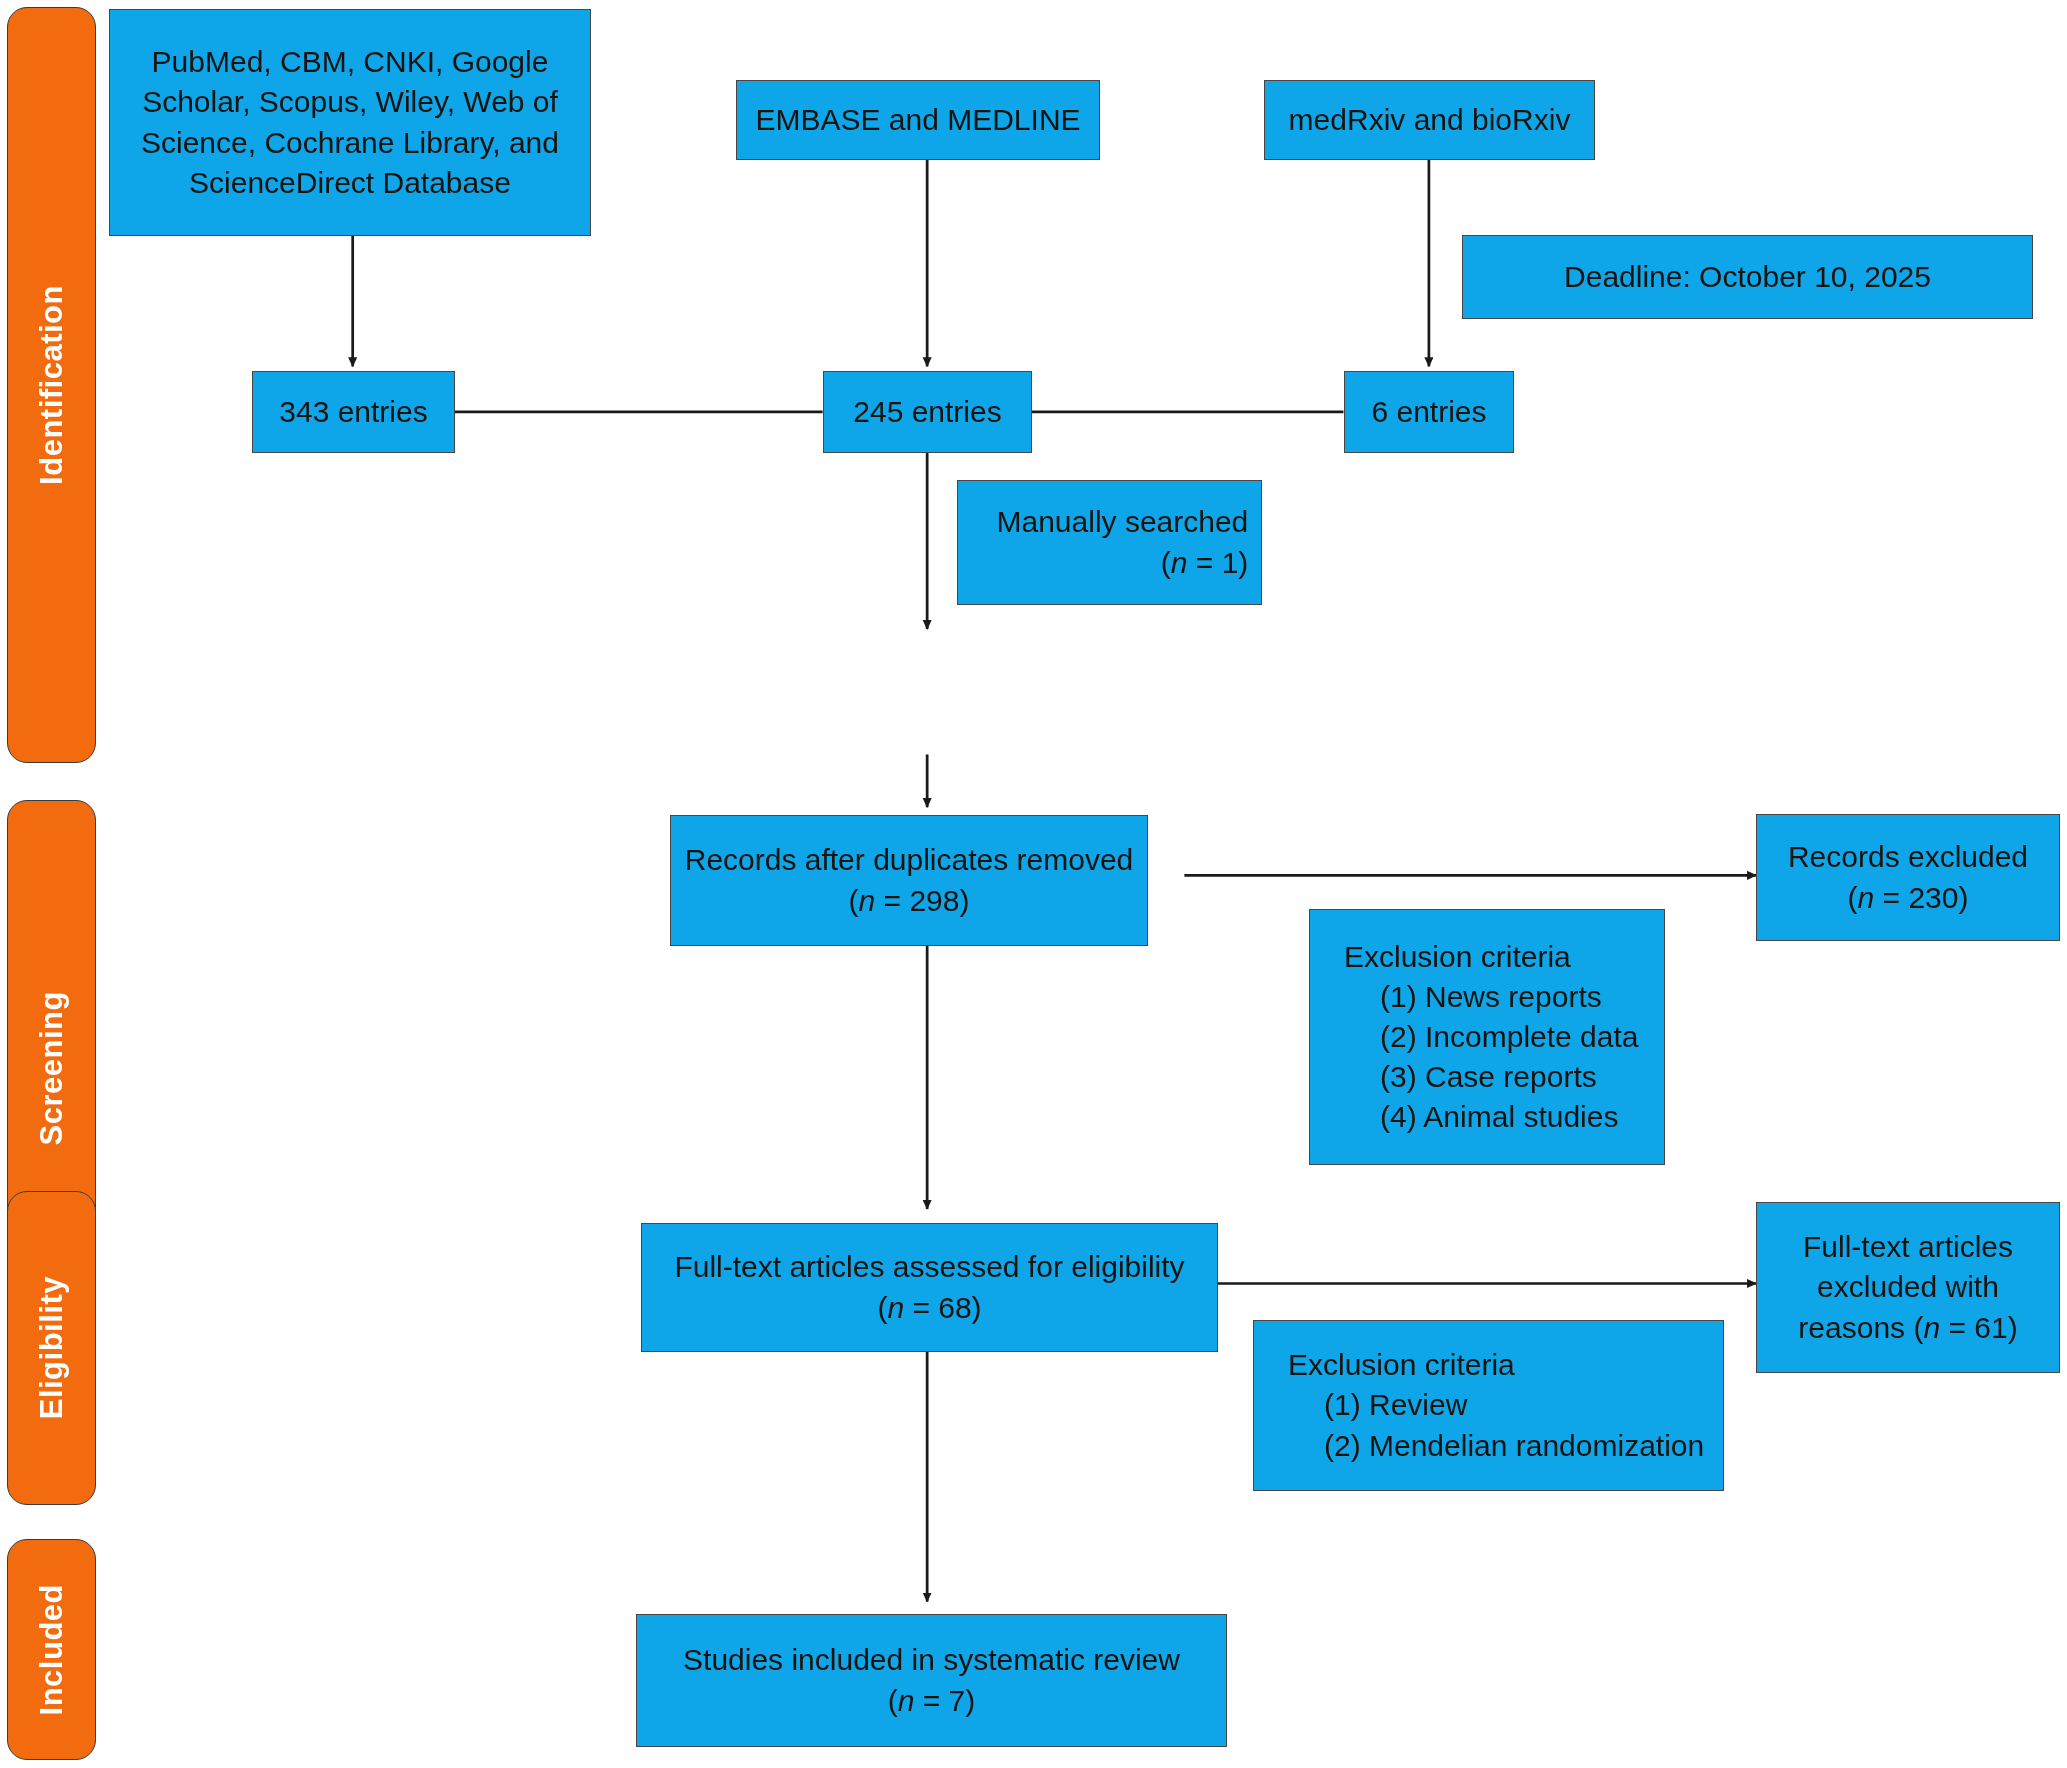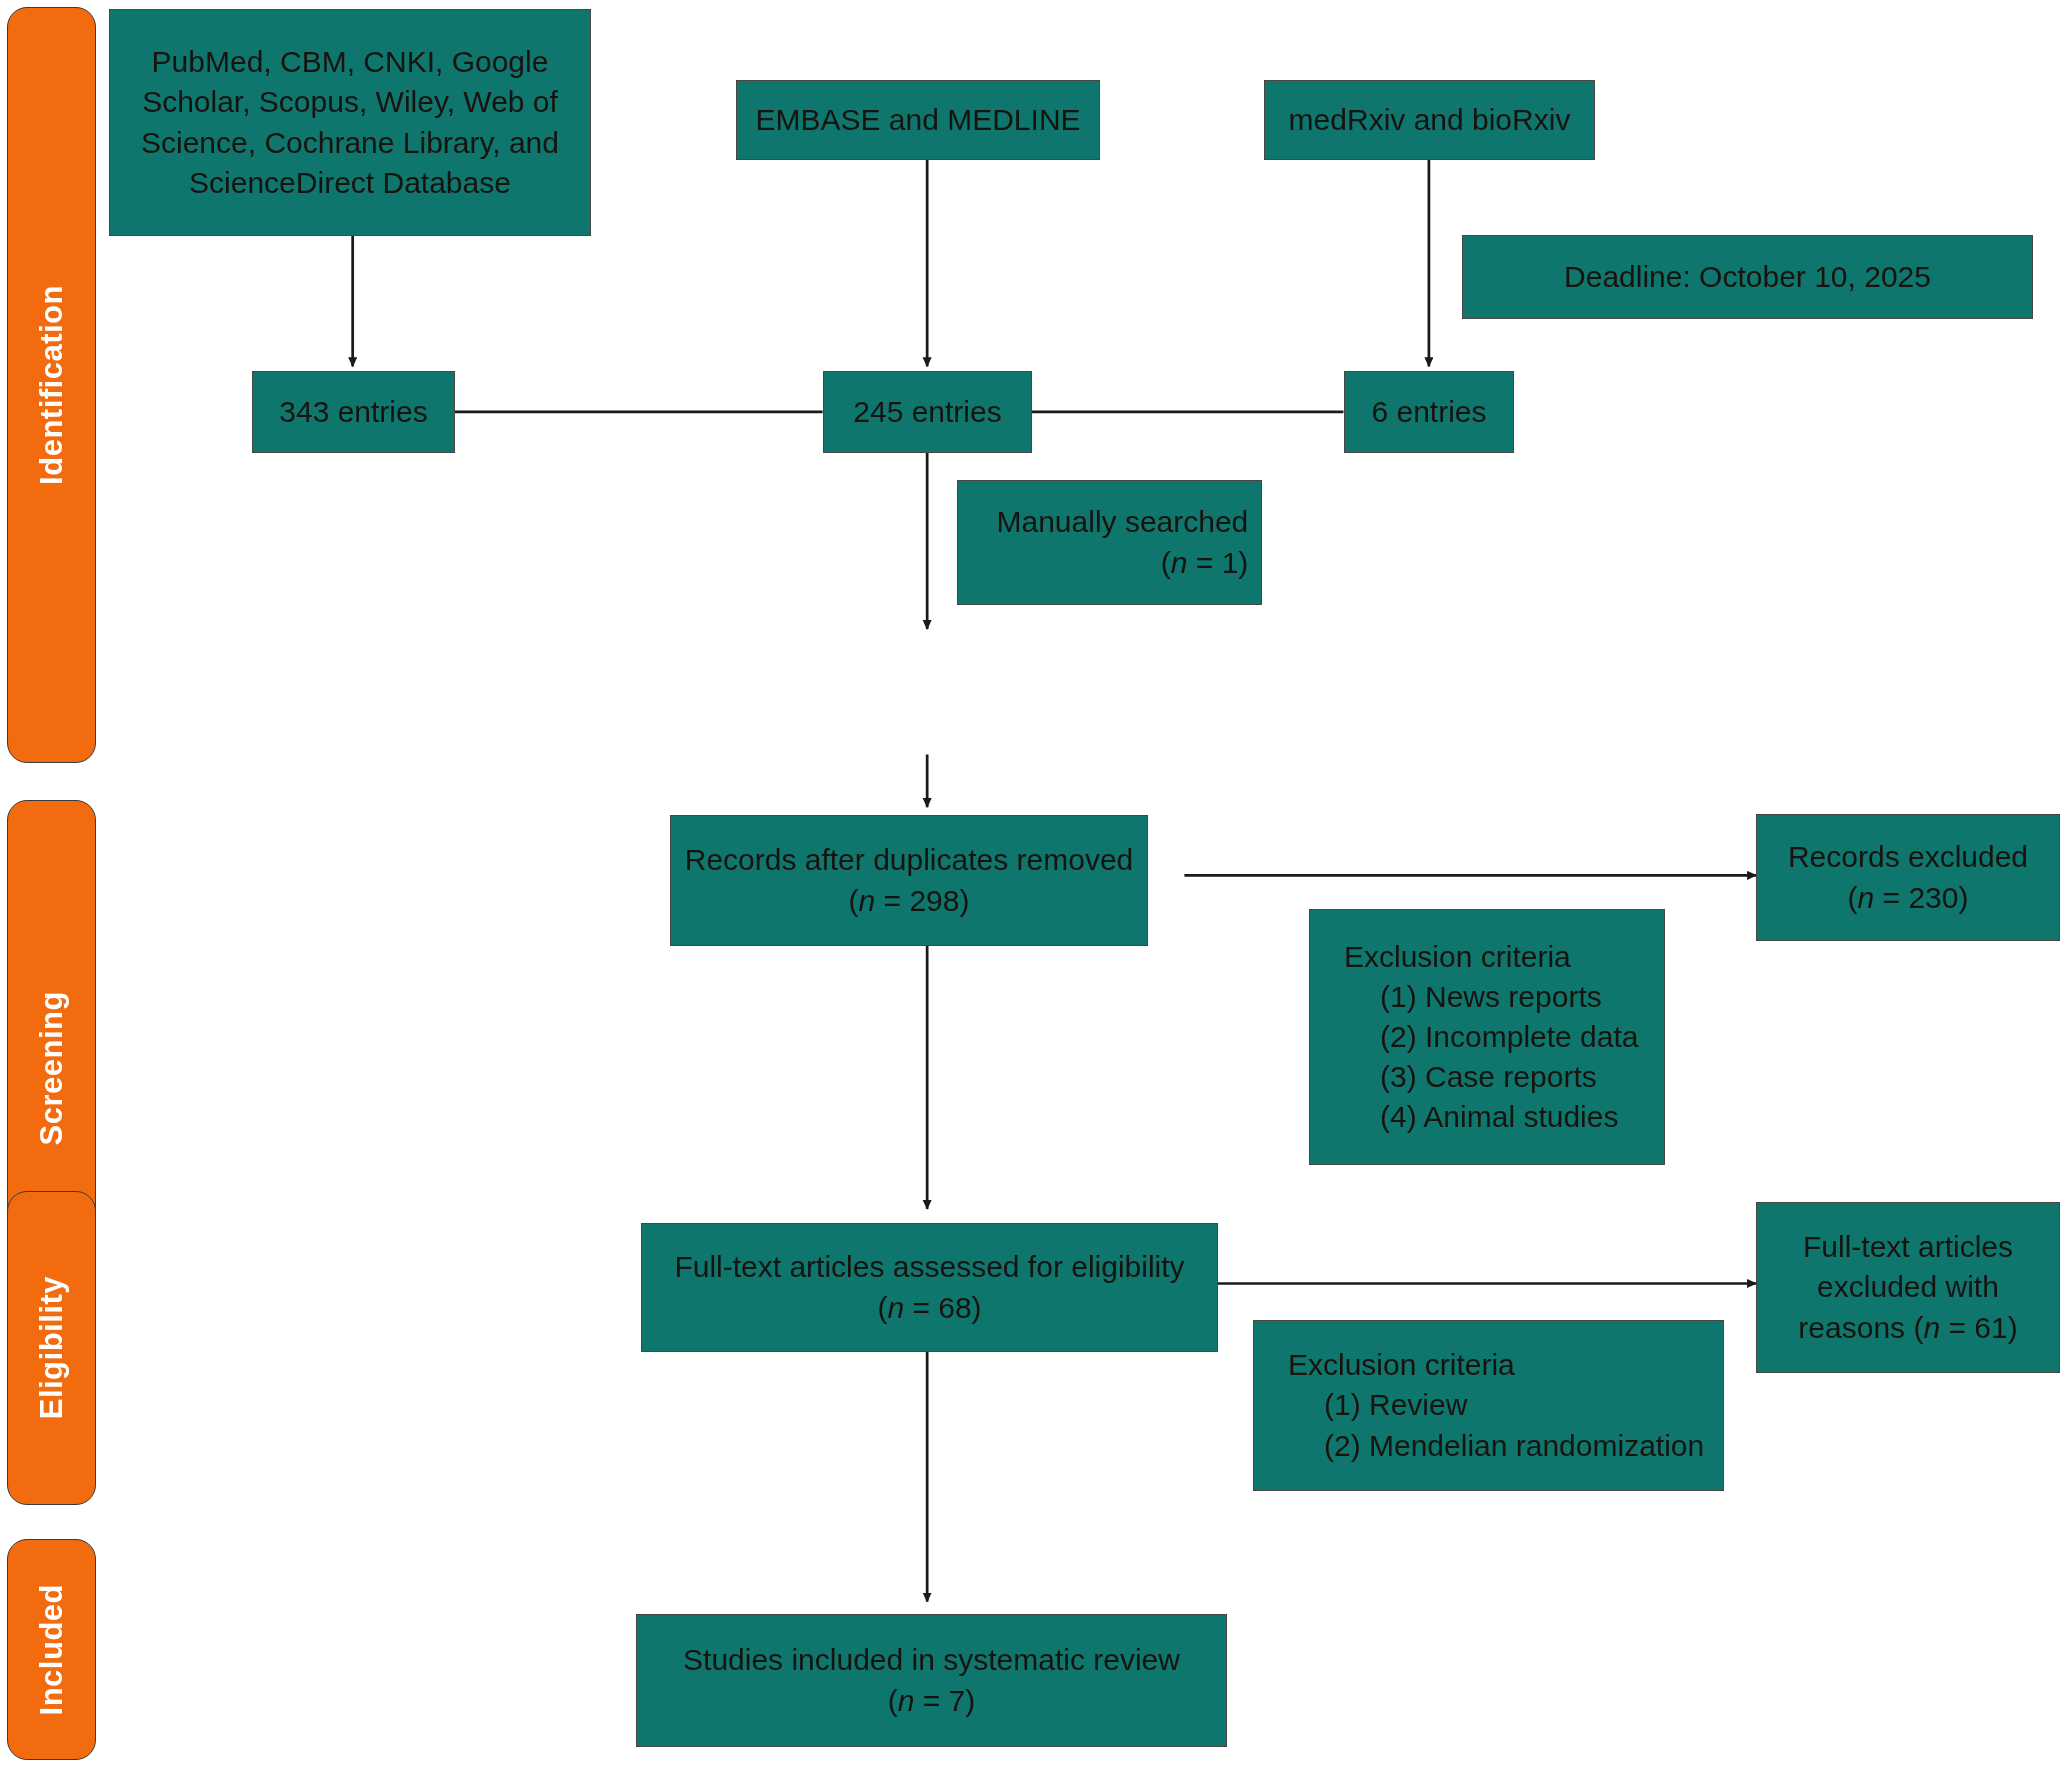--- a/index.html
+++ b/index.html
@@ -43,21 +43,21 @@
     font-size: 31px;
     letter-spacing: 0.5px;
     white-space: nowrap;
     writing-mode: vertical-rl;
     transform: rotate(180deg);
   }
   .node {
     position: absolute;
     box-sizing: border-box;
     border: 1.8px solid #4a4542;
-    background: #0f766e;
+    background: #0ea5e9;
     display: flex;
     align-items: center;
     justify-content: center;
     text-align: center;
     padding: 5.5px 12.7px;
     font-size: 30px;
     line-height: 1.34;
     color: #17130f;
   }
   .node.left-align {

